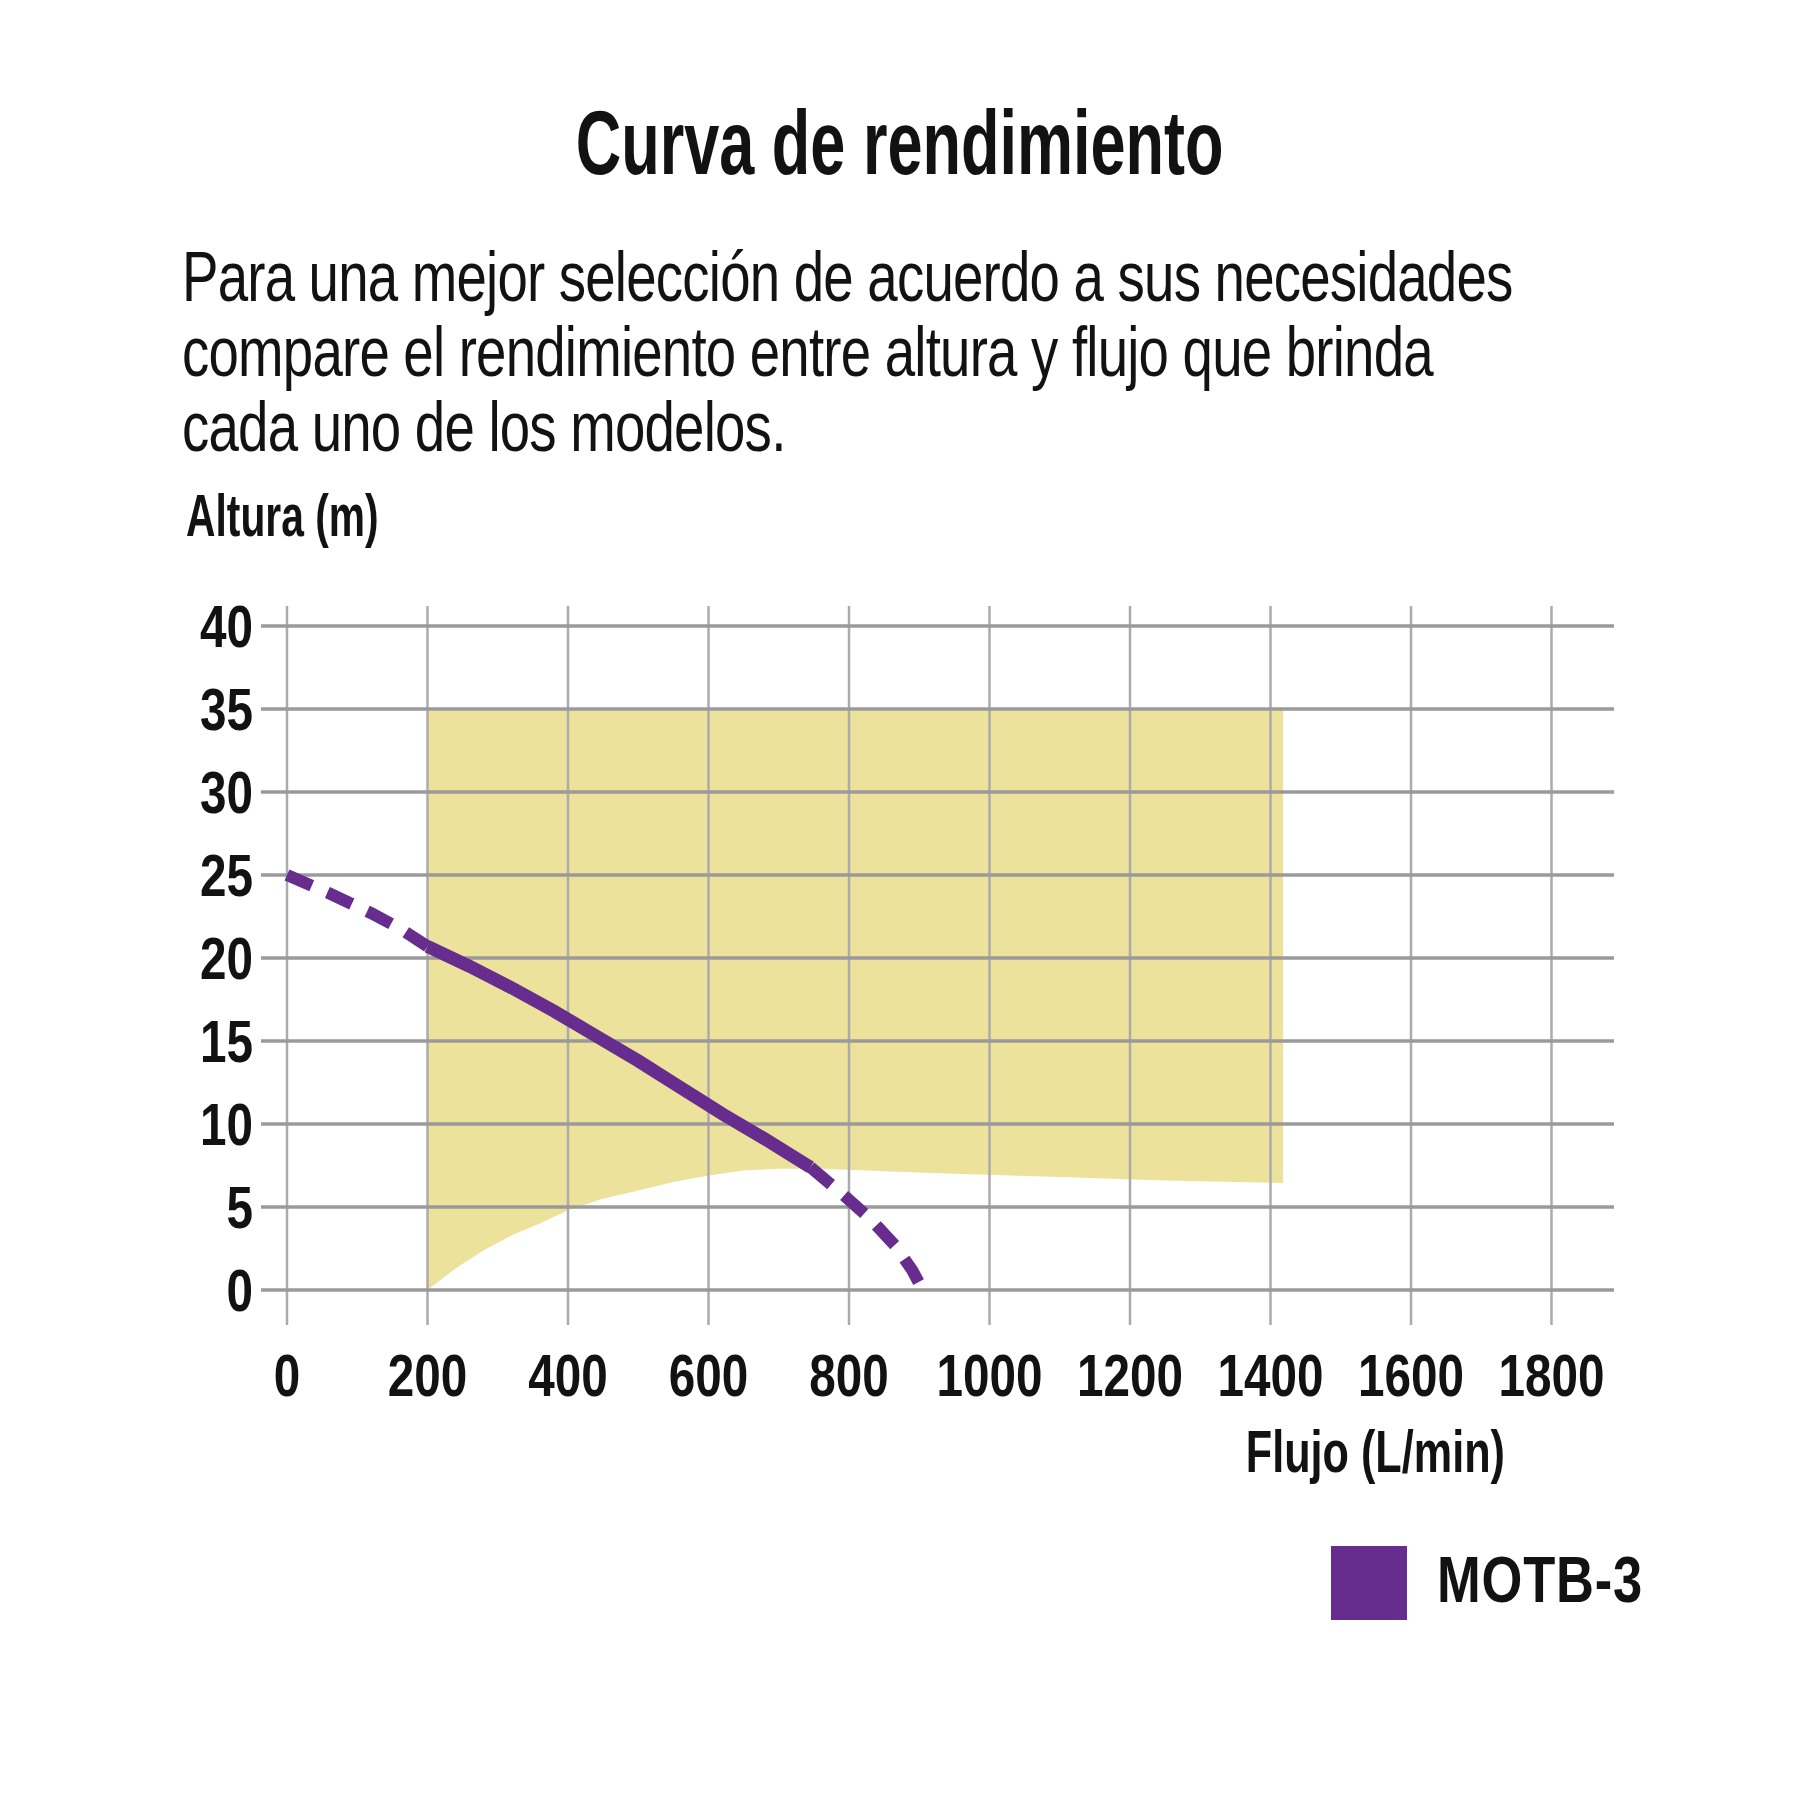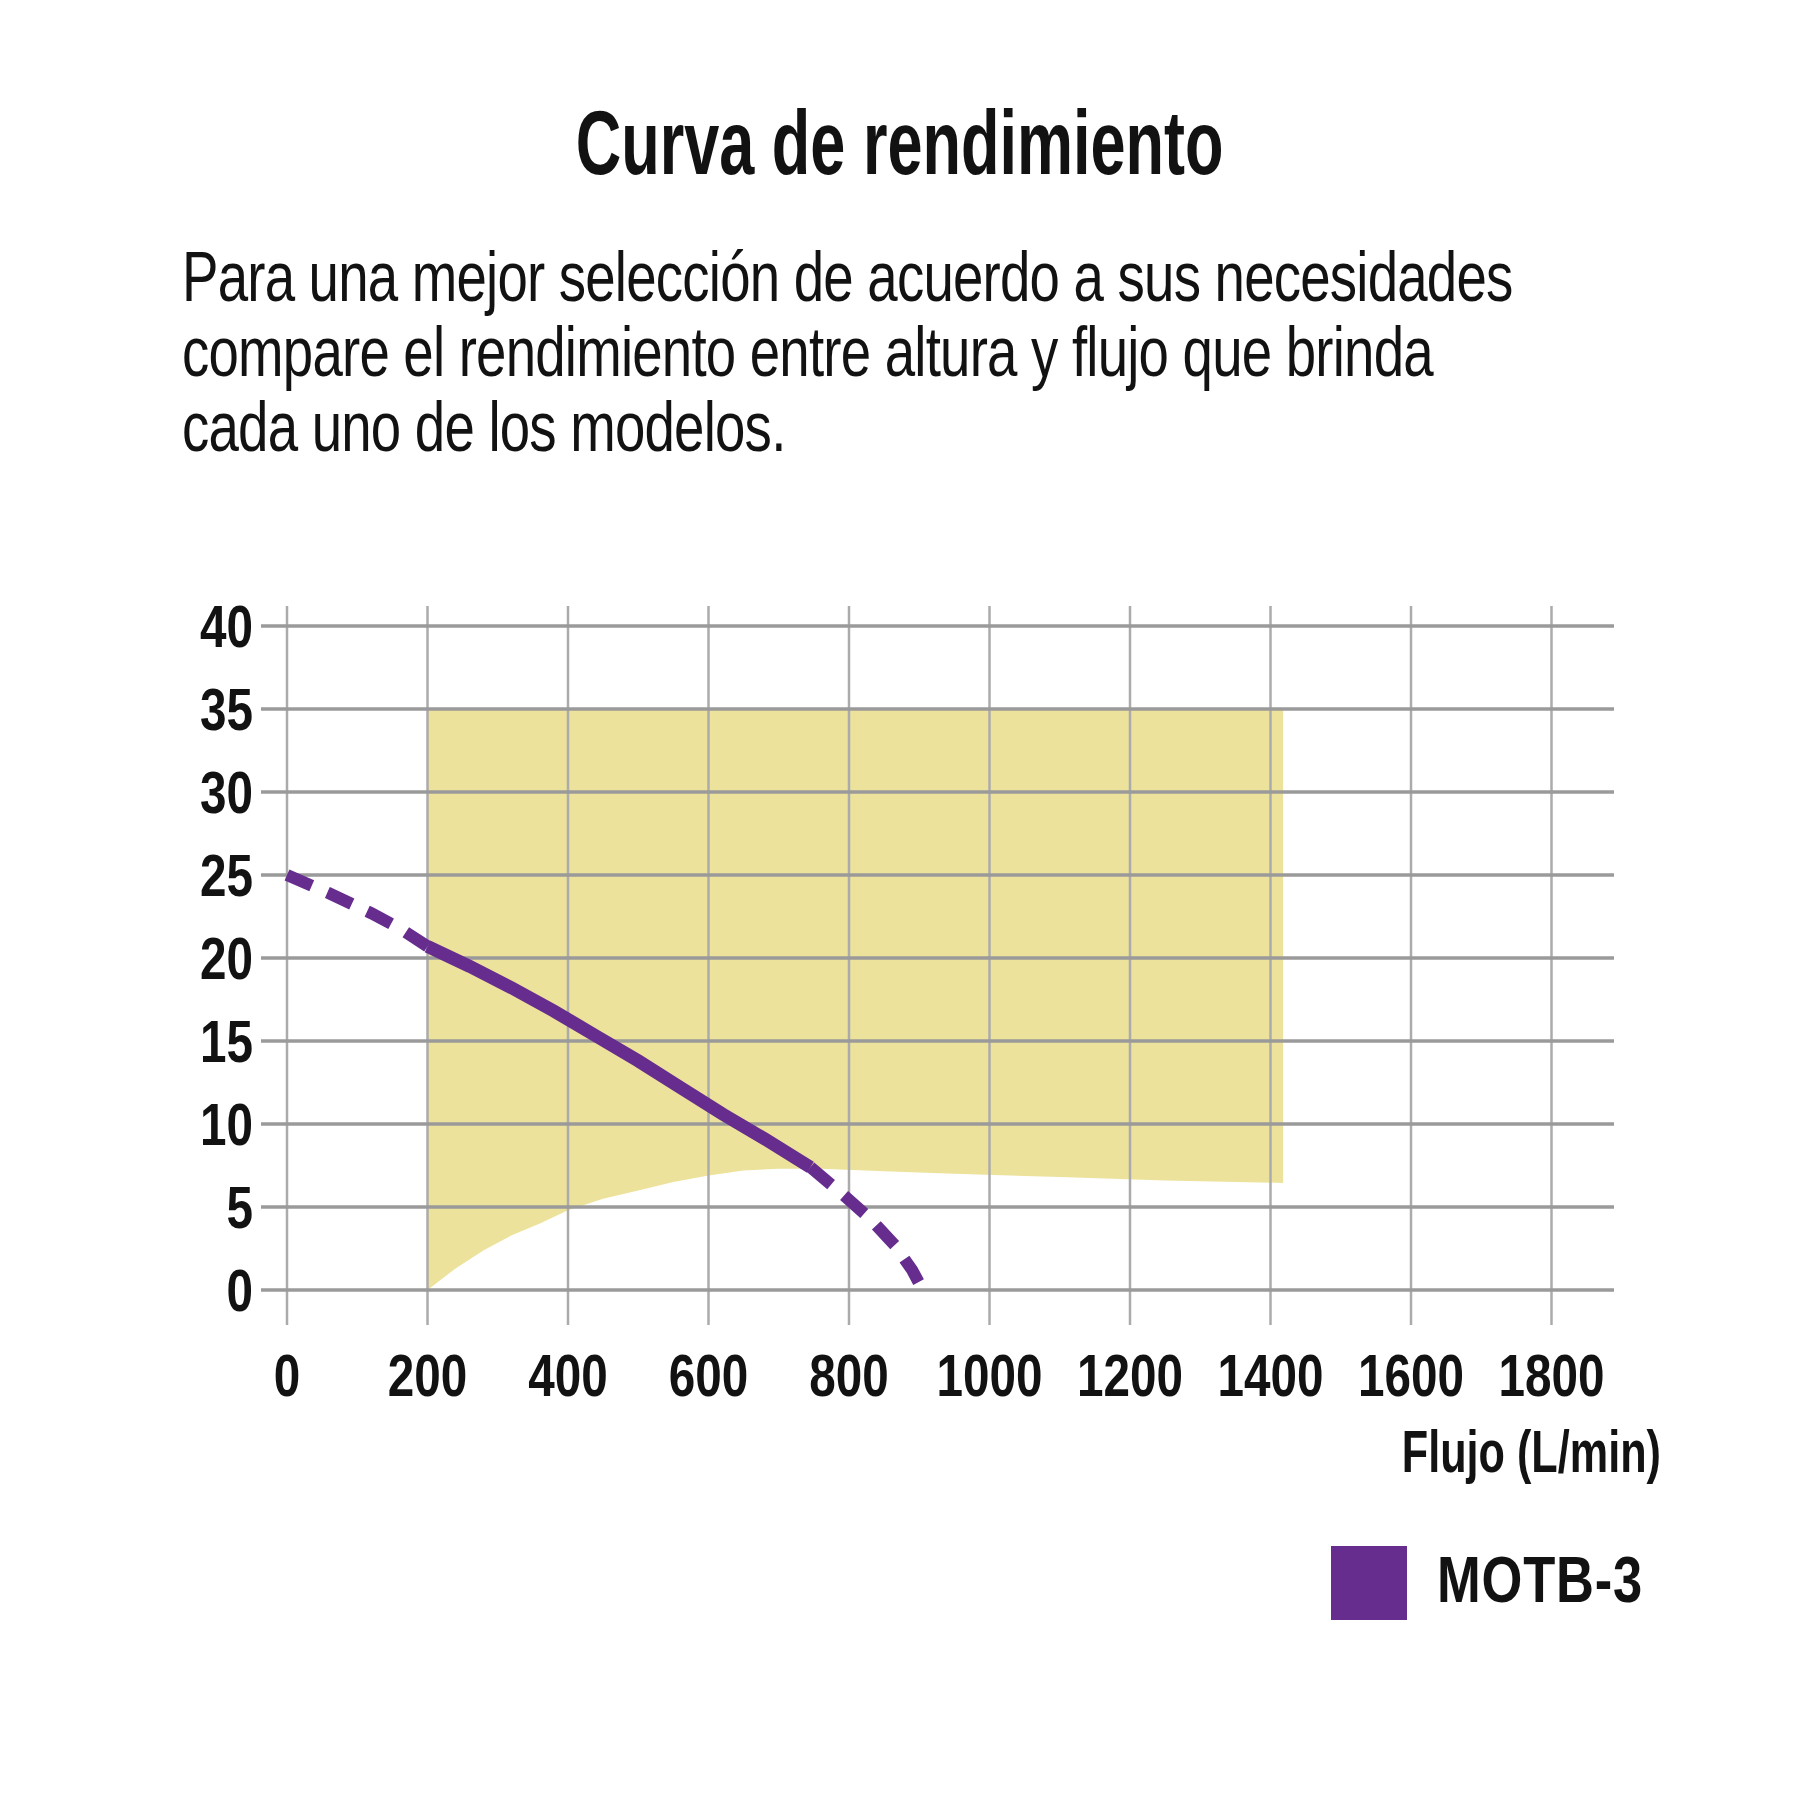--- a/index.html
+++ b/index.html
@@ -10,21 +10,21 @@
   #chart-svg{position:absolute;left:0;top:0;}
   #chart-svg text{font-family:"Liberation Sans","DejaVu Sans",sans-serif;font-weight:700;
                   font-size:60px;fill:#121212;}
   .title-wrap{left:0;top:98px;width:1800px;text-align:center;}
   .title-wrap .cond{transform:scaleX(.70);transform-origin:50% 0;font-weight:700;font-size:90px;line-height:90px;}
   .para{left:182px;top:240px;}
   .para .line{display:block;height:75px;}
   .para .cond{transform:scaleX(.78);transform-origin:0 0;font-weight:400;font-size:70px;line-height:75px;letter-spacing:-1px;}
   .ylab{left:186px;top:486px;}
   .ylab .cond{transform:scaleX(.68);transform-origin:0 0;font-weight:700;font-size:60px;line-height:60px;}
-  .xlab{left:1061px;top:1422px;width:600px;text-align:right;}
+  .xlab{left:1025px;top:1422px;width:600px;text-align:center;}
   .xlab .cond{transform:scaleX(.72);transform-origin:100% 0;font-weight:700;font-size:60px;line-height:60px;}
   .region-label{left:586px;top:713px;}
   .region-label .cond{transform:scaleX(.85);transform-origin:0 0;font-weight:700;font-size:70px;line-height:84px;}
   .legend-swatch{left:1331px;top:1546px;width:76px;height:74px;}
   .legend-label{left:1437px;top:1543px;}
   .legend-label .cond{transform:scaleX(.82);transform-origin:0 0;font-weight:700;font-size:64px;line-height:74px;letter-spacing:1px;}
 </style>
 </head>
 <body>
 
@@ -78,20 +78,23 @@
   <div class="abs title-wrap">
     <span class="cond">Curva de rendimiento</span>
   </div>
 
   <div class="abs para">
     <span class="line"><span class="cond">Para una mejor selección de acuerdo a sus necesidades</span></span>
     <span class="line"><span class="cond">compare el rendimiento entre altura y flujo que brinda</span></span>
     <span class="line"><span class="cond">cada uno de los modelos.</span></span>
   </div>
 
+  <div class="abs ylab">
+    <span class="cond">Altura (m)</span>
+  </div>
 
   <div class="abs xlab">
     <span class="cond">Flujo (L/min)</span>
   </div>
 
 
   <div class="abs legend-swatch" title="MOTB-3" style="background: rgb(102, 45, 142);"></div>
   <div class="abs legend-label">
     <span class="cond">MOTB-3</span>
   </div>

